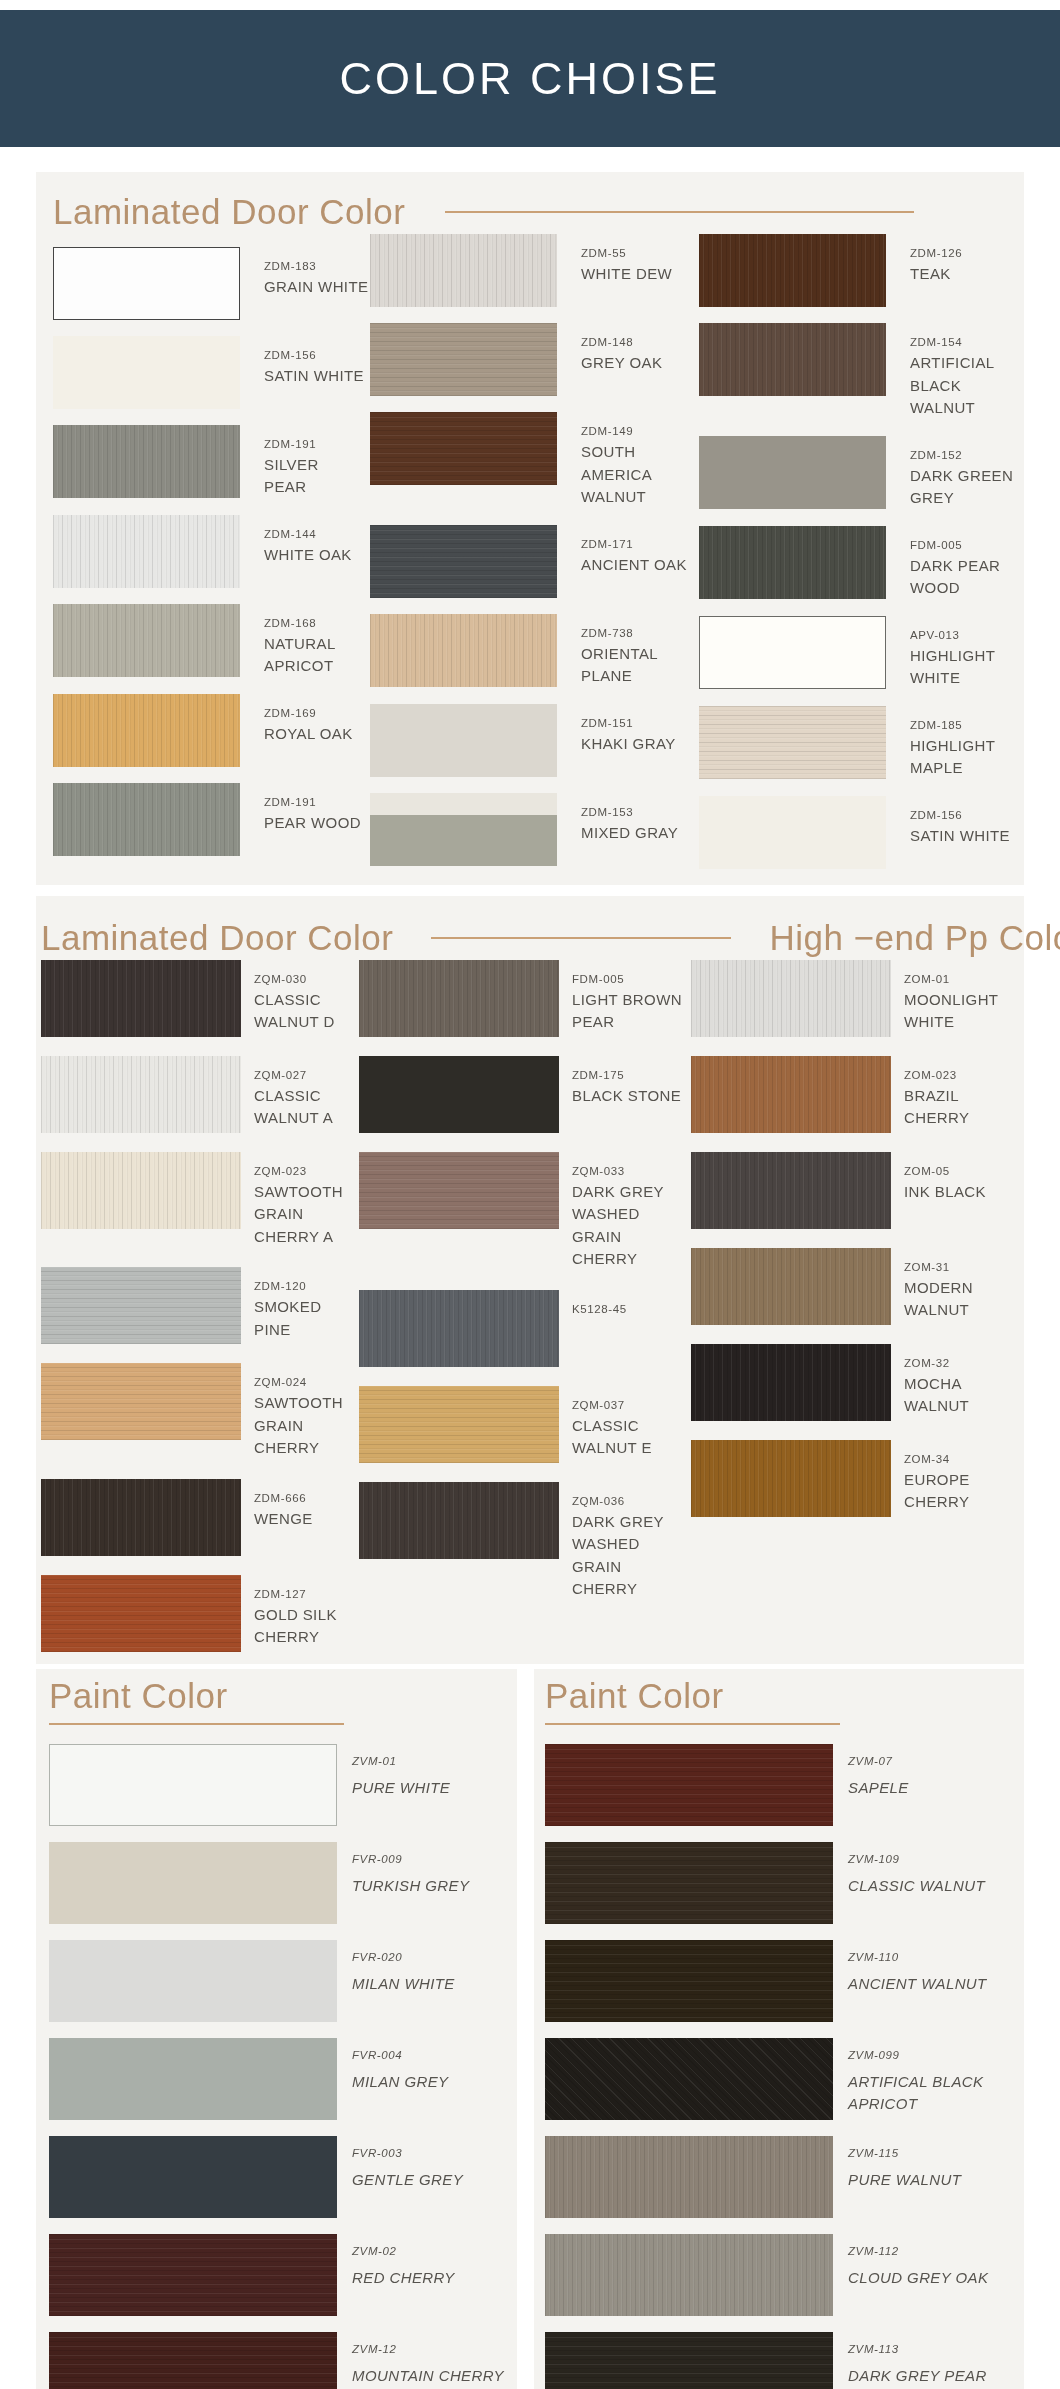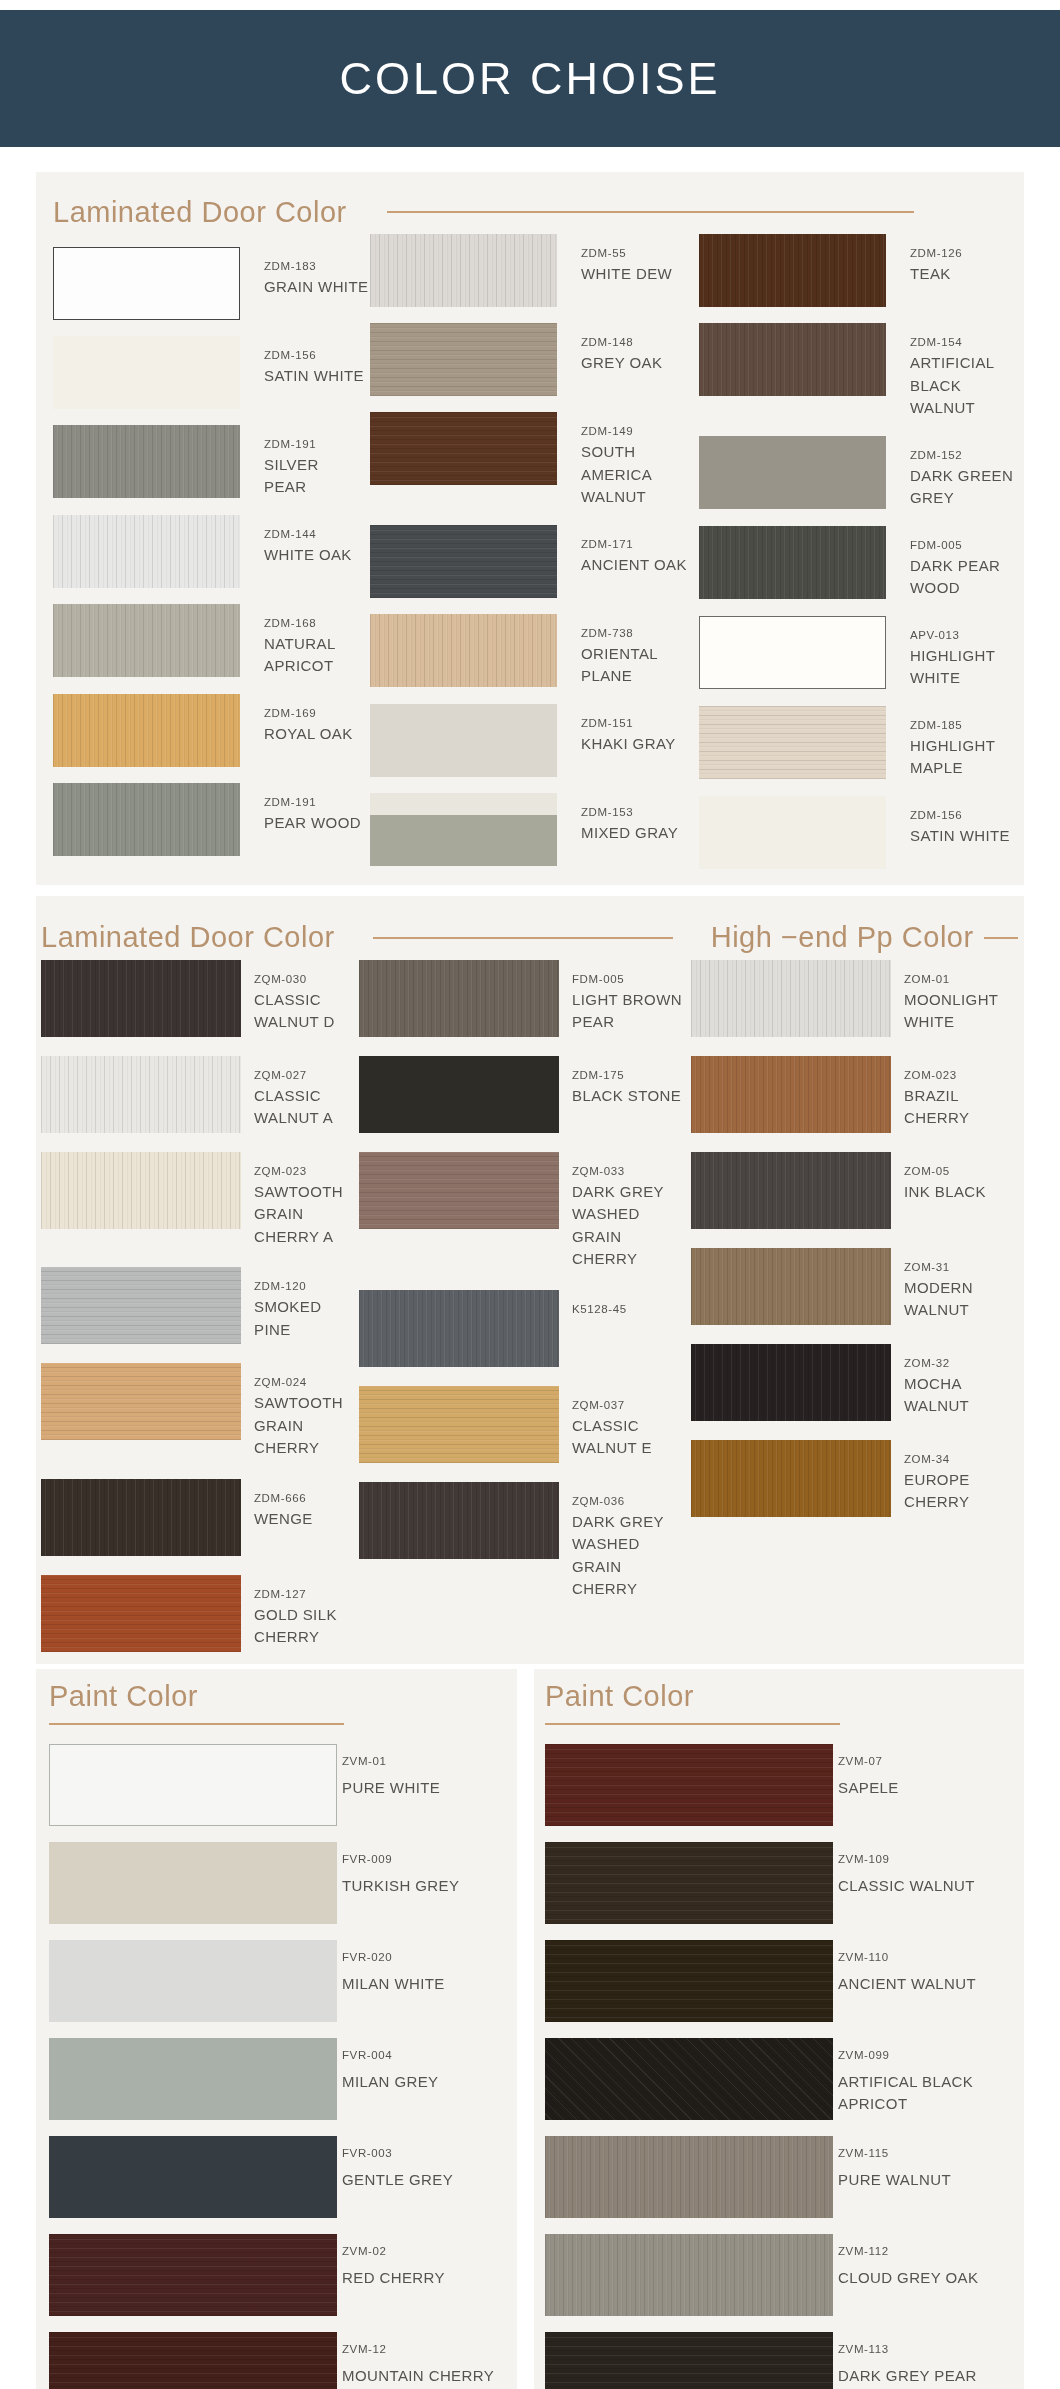--- a/index.html
+++ b/index.html
@@ -29,21 +29,21 @@
   }
   
   .panel{
     background:var(--panel-bg,#F4F3F0);
     margin-left:36px;
     margin-right:36px;
     box-sizing:border-box;
   }
   h2.sec{
     margin:0;
-    font-size:29px;
+    font-size:35px;
     font-weight:400;
     letter-spacing:0.5px;
     color:var(--heading-color,#B6926F);
     white-space:nowrap;
   }
   .rule{
     height:2px;
     background:var(--rule-color,#C9A076);
     flex:0 0 auto;
   }
@@ -102,21 +102,21 @@
   .paint{
     margin:0;
     padding:8px 0 8px 13px;
   }
   .paint-left{width:481px;flex:none;}
   .paint-right{flex:1;padding-left:11px;}
   .paint h2.sec{line-height:38px;}
   .rule-paint{width:295px;margin-top:8px;}
   .colP{margin-top:19px;display:flex;flex-direction:column;gap:16px;}
   .paint .sw{width:288px;height:82px;}
-  .paint .lab{margin-left:5px;width:170px;padding-top:11px;}
+  .paint .lab{margin-left:15px;width:170px;padding-top:11px;font-style:italic;}
   .paint .nm{margin-top:10px;white-space:normal;}
 </style>
 </head>
 <body>
 
 <div class="page" style="--page-bg: #FFFFFF; --header-bg: #2F4659; --title-color: #FFFFFF; --heading-color: #B6926F; --rule-color: #C9A076; --panel-bg: #F4F3F0; --label-color: #56534E;">
 
   <header class="hero">
     <h1>COLOR CHOISE</h1>
   </header>

